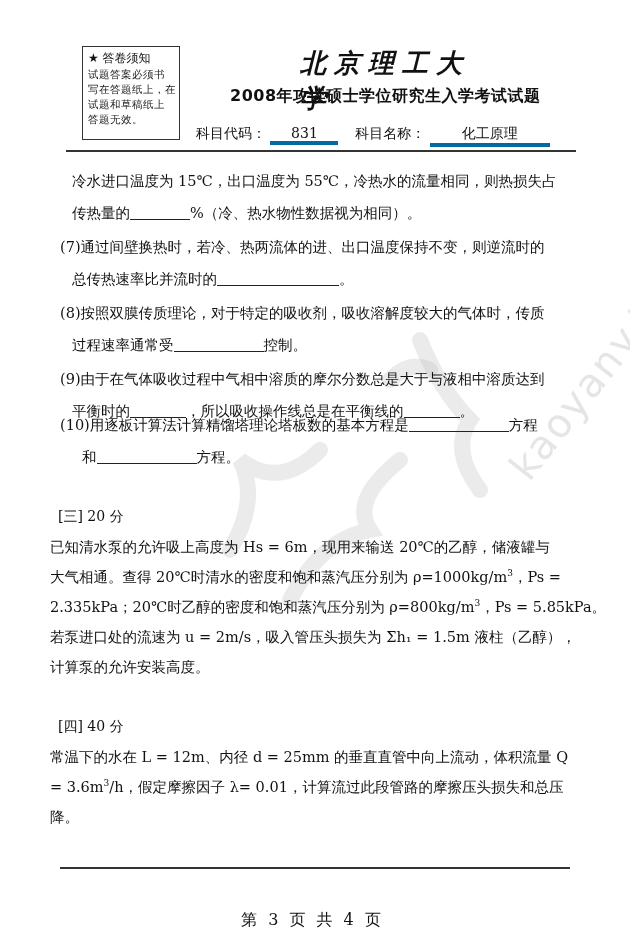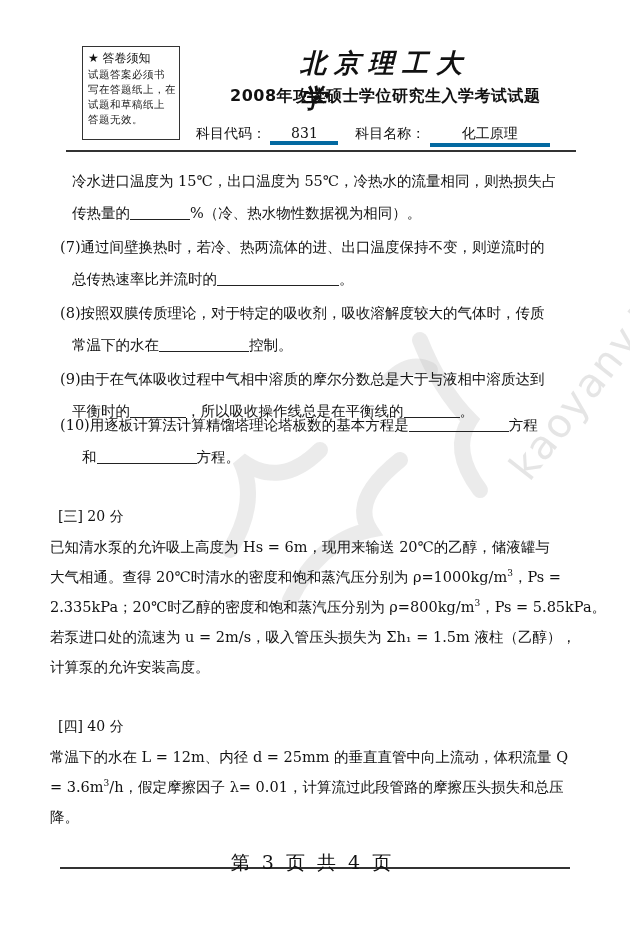--- a/index.html
+++ b/index.html
@@ -30,21 +30,21 @@
     .subject-row .name { width: 120px; }
     .header-rule { position: absolute; left: 66px; top: 150px; width: 510px; height: 2px; background: #333; }
 
     .content { position: absolute; left: 62px; top: 172px; width: 520px; font-size: 14.5px; }
     .p { position: absolute; white-space: nowrap; }
     .blank { display: inline-block; border-bottom: 1px solid #222; height: 1em; vertical-align: -2px; }
     .section-head { font-size: 14px; }
     sup { font-size: 9px; }
 
     .footer-rule { position: absolute; left: 60px; top: 867px; width: 510px; height: 1.5px; background: #333; }
-    .page-num { position: absolute; left: 0; width: 625px; top: 850px; text-align: center; font-size: 19px; letter-spacing: 3px; }
+    .page-num { position: absolute; left: 0; width: 625px; top: 910px; text-align: center; font-size: 16px; letter-spacing: 3px; }
 
     .watermark {
       position: absolute; left: 500px; top: 460px; font-family: "DejaVu Sans", sans-serif; font-size: 40px;
       color: rgba(180,180,180,0.35); transform: rotate(-52deg); transform-origin: left top; letter-spacing: 2px; pointer-events: none;
     }
     .watermark-brush {
       position: absolute; left: 170px; top: 300px; width: 360px; height: 330px; pointer-events: none;
     }
   </style>
 </head>
@@ -86,21 +86,21 @@
     <span>传热量的</span><span class="blank" style="width:60px"></span><span>%（冷、热水物性数据视为相同）。</span>
   </div>
 
   <div class="p" style="left:-2px;top:66px">(7)通过间壁换热时，若冷、热两流体的进、出口温度保持不变，则逆流时的</div>
   <div class="p" style="left:10px;top:98px">
     <span>总传热速率比并流时的</span><span class="blank" style="width:122px"></span><span>。</span>
   </div>
 
   <div class="p" style="left:-2px;top:132px">(8)按照双膜传质理论，对于特定的吸收剂，吸收溶解度较大的气体时，传质</div>
   <div class="p" style="left:10px;top:164px">
-    <span>常温下的水在</span><span class="blank" style="width:90px"></span><span>控制。</span>
+    <span>过程速率通常受</span><span class="blank" style="width:90px"></span><span>控制。</span>
   </div>
 
   <div class="p" style="left:-2px;top:198px">(9)由于在气体吸收过程中气相中溶质的摩尔分数总是大于与液相中溶质达到</div>
   <div class="p" style="left:10px;top:230px">
     <span>平衡时的</span><span class="blank" style="width:56px"></span><span>，所以吸收操作线总是在平衡线的</span><span class="blank" style="width:56px"></span><span>。</span>
   </div>
 
   <div class="p" style="left:-2px;top:244px;top:244px"></div>
   <div class="p" style="left:-2px;top:244px">
     <span>(10)用逐板计算法计算精馏塔理论塔板数的基本方程是</span><span class="blank" style="width:100px"></span><span>方程</span>

